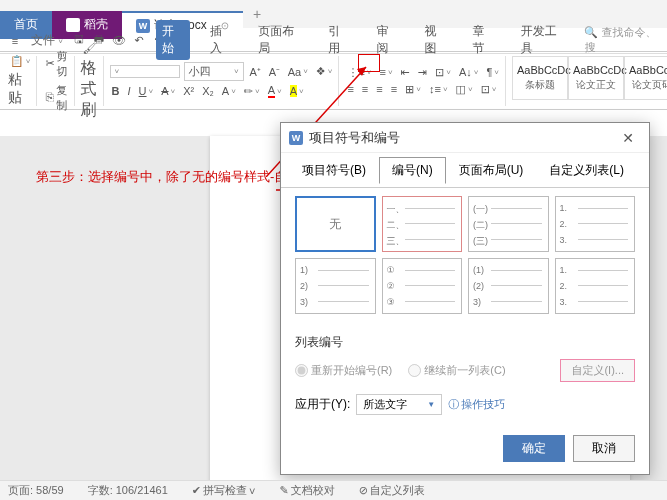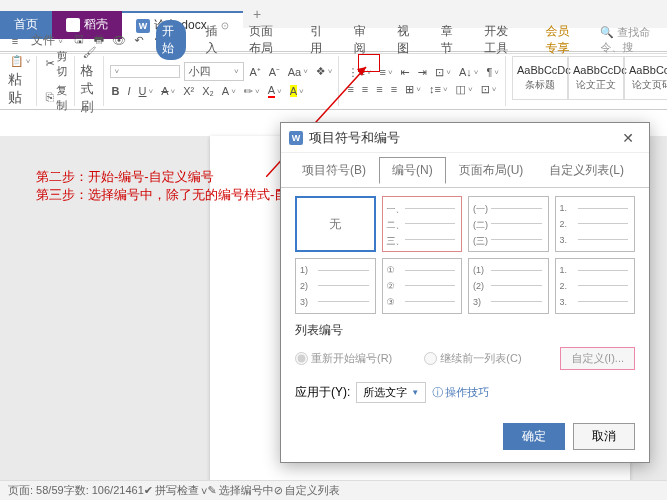--- a/index.html
+++ b/index.html
@@ -10,62 +10,62 @@
 .tab.dao { background: #701a75; color: #fff; }
 .tab.doc { background: #fff; border-top: 2px solid #4a7ab8; color: #333; }
 .tab-icon { width: 14px; height: 14px; display: inline-block; }
 .icon-w { background: #5584c4; color: #fff; font-size: 9px; font-weight: bold; display: flex; align-items: center; justify-content: center; border-radius: 2px; }
 .plus { padding: 0 10px; color: #888; font-size: 14px; }
 .menubar { height: 26px; border-bottom: 1px solid #ddd; display: flex; align-items: center; padding: 0 6px; gap: 2px; }
 .menu-icon { width: 18px; height: 18px; display: flex; align-items: center; justify-content: center; color: #555; font-size: 11px; }
 .menu-label { padding: 0 5px; color: #666; font-size: 12px; }
 .ribbon-tabs { height: 24px; display: flex; align-items: center; padding-left: 130px; gap: 14px; border-bottom: 1px solid #ccc; }
 .rtab { font-size: 12px; color: #555; padding: 3px 6px; cursor: pointer; }
-.rtab.active { background: #4a7ab8; color: #fff; border-radius: 13px; }
+.rtab.active { background: #4a7ab8; color: #fff; border-radius: 3px; }
 .rtab.gold { color: #c08000; }
 .search-hint { margin-left: auto; color: #999; font-size: 11px; padding-right: 6px; }
 .ribbon { height: 58px; border-bottom: 1px solid #ccc; display: flex; align-items: center; padding: 0 4px; gap: 2px; position: relative; }
 .rgroup { display: flex; flex-direction: column; gap: 2px; padding: 0 4px; border-right: 1px solid #e0e0e0; height: 50px; justify-content: center; }
 .rbtn-row { display: flex; gap: 4px; align-items: center; }
 .rbtn { display: flex; align-items: center; gap: 2px; color: #555; font-size: 11px; padding: 1px 2px; }
 .font-sel { border: 1px solid #ccc; padding: 1px 4px; font-size: 11px; color: #555; background: #fff; min-width: 60px; display: flex; justify-content: space-between; align-items: center; }
 .style-box { border: 1px solid #ddd; padding: 2px 4px; text-align: center; width: 56px; height: 44px; display: flex; flex-direction: column; justify-content: center; }
 .style-box .preview { font-size: 11px; color: #333; font-family: Arial; }
 .style-box .sname { font-size: 10px; color: #666; margin-top: 2px; }
 .red-arrow { position: absolute; pointer-events: none; }
 .instructions { position: absolute; left: 36px; top: 168px; color: #d00000; font-size: 13px; line-height: 1.4; }
 .dialog { position: absolute; left: 280px; top: 122px; width: 370px; background: #fff; border: 1px solid #888; box-shadow: 0 4px 16px rgba(0,0,0,0.3); }
 .dlg-title { height: 30px; display: flex; align-items: center; padding: 0 8px; gap: 6px; border-bottom: 1px solid #eee; }
 .dlg-title .t { flex: 1; font-size: 13px; color: #333; }
 .dlg-close { width: 26px; text-align: center; color: #555; font-size: 14px; cursor: pointer; }
 .dlg-tabs { display: flex; padding: 4px 8px; gap: 0; }
-.dtab { padding: 4px 12px; font-size: 12px; color: #737373; border: 1px solid transparent; cursor: pointer; }
+.dtab { padding: 4px 12px; font-size: 12px; color: #000000; border: 1px solid transparent; cursor: pointer; }
 .dtab.active { border: 1px solid #999; border-bottom-color: #fff; background: #fff; }
 .dlg-body { padding: 8px 14px; border-top: 1px solid #ccc; margin-top: -1px; }
 .grid { display: grid; grid-template-columns: repeat(4, 1fr); gap: 6px; }
 .cell { border: 1px solid #bbb; height: 56px; padding: 4px 6px; font-size: 9px; color: #777; display: flex; flex-direction: column; justify-content: space-around; cursor: pointer; position: relative; }
 .cell.sel { border: 2px solid #3a7ac8; }
 .cell.hl { border: 1px solid #d88; }
 .cell .ln { border-bottom: 1px solid #ccc; height: 1px; margin-left: 16px; }
 .cell .lbl { position: absolute; left: 4px; font-size: 9px; color: #777; }
 .cell.none { align-items: center; justify-content: center; font-size: 12px; }
-.list-num-label { font-size: 12px; color: #333; margin: 8px 0 4px; }
-.radio-row { display: flex; gap: 32px; align-items: center; padding: 4px 0; }
+.list-num-label { font-size: 12px; color: #333; margin: 20px 0 4px; }
+.radio-row { display: flex; gap: 16px; align-items: center; padding: 4px 0; }
 .radio-row label { font-size: 11px; color: #999; display: flex; align-items: center; gap: 3px; }
 .custom-btn { border: 1px solid #e8a; padding: 3px 10px; font-size: 11px; color: #999; background: #f6f6f6; margin-left: auto; }
 .apply-row { display: flex; align-items: center; gap: 6px; padding: 8px 0 4px; font-size: 12px; }
-.apply-sel { border: 1px solid #ccc; padding: 2px 6px; font-size: 11px; display: flex; align-items: center; gap: 4px; }
+.apply-sel { border: 1px solid #ccc; padding: 2px 6px; font-size: 11px; display: flex; align-items: center; gap: 20px; }
 .tips { color: #4a7ab8; font-size: 11px; display: flex; align-items: center; gap: 2px; }
 .dlg-foot { display: flex; justify-content: flex-end; gap: 8px; padding: 8px 14px 12px; }
 .btn { border: 1px solid #999; padding: 4px 18px; font-size: 12px; cursor: pointer; background: #f5f5f5; }
 .btn.primary { background: #4a7ab8; color: #fff; border-color: #4a7ab8; }
 .doc-area { position: absolute; left: 0; right: 0; top: 136px; bottom: 20px; background: #eaeaea; }
 .page { position: absolute; left: 210px; top: 0; width: 420px; height: 360px; background: #fff; box-shadow: 0 1px 4px rgba(0,0,0,0.2); }
 .page-text { position: absolute; left: 295px; top: 228px; font-size: 11px; color: #333; line-height: 1.8; }
-.statusbar { position: absolute; bottom: 0; left: 0; right: 0; height: 20px; background: #f3f3f3; border-top: 1px solid #ddd; display: flex; align-items: center; gap: 0; padding: 0 8px; font-size: 11px; color: #666; }
+.statusbar { position: absolute; bottom: 0; left: 0; right: 0; height: 20px; background: #f3f3f3; border-top: 1px solid #ddd; display: flex; align-items: center; gap: 24px; padding: 0 8px; font-size: 11px; color: #666; }
 .sb-item { display: flex; align-items: center; gap: 2px; }
 .chev { font-size: 8px; color: #888; }
 .bullet-highlight { position: absolute; border: 1px solid #d00; }
 </style>
 </head>
 <body>
 
 <div class="titlebar">
   <div class="tab home">首页</div>
   <div class="tab dao">
@@ -92,36 +92,35 @@
 
 <div class="ribbon-tabs" style="margin-top:-26px;padding-left:156px">
   <div class="rtab active">开始</div>
   <div class="rtab">插入</div>
   <div class="rtab">页面布局</div>
   <div class="rtab">引用</div>
   <div class="rtab">审阅</div>
   <div class="rtab">视图</div>
   <div class="rtab">章节</div>
   <div class="rtab">开发工具</div>
-  <div class="rtab gold">会员专享</div>
   <div class="search-hint">🔍 <span>查找命令、搜</span></div>
 </div>
 
 <div class="ribbon">
   <div class="rgroup">
     <div class="rbtn">📋<span class="chev">˅</span></div>
     <div style="font-size:14px;color:#555">粘贴</div>
   </div>
   <div class="rgroup">
     <div class="rbtn">✂ <span>剪切</span></div>
     <div class="rbtn">⎘ <span>复制</span></div>
   </div>
   <div class="rgroup">
     <div class="rbtn">🖌</div>
-    <div style="font-size:13px;color:#555">格式刷</div>
+    <div style="font-size:16px;color:#555">格式刷</div>
   </div>
   <div class="rgroup" style="flex:0 0 auto">
     <div class="rbtn-row">
       <div class="font-sel" style="width:70px"> 
           <span class="chev">˅</span>
         </div>
       <div class="font-sel" style="width:44px">
           <span>小四</span>
           <span class="chev">˅</span>
         </div>
@@ -203,21 +202,20 @@
 
 <div class="page-text">
   <div>陆</div>
     <div>科</div>
     <div>师</div>
     <div>校</div>
     <div>杨</div>
 </div>
 
 <div class="instructions">
-  <div>第二步：开始-编号-自定义编号</div>
   <div>第三步：选择编号中，除了无的编号样式-自定义</div>
 </div>
 
 <svg class="red-arrow" style="left:266px;top:62px;width:110px;height:115px">
   <line x1="0" y1="115" x2="100" y2="5" stroke="#d00" stroke-width="1.5"></line>
   <polygon points="100,5 91,7 96,14" fill="#d00"></polygon>
 </svg>
 <svg class="red-arrow" style="left:276px;top:186px;width:60px;height:8px">
   <line x1="0" y1="4" x2="54" y2="4" stroke="#d00" stroke-width="1.5"></line>
   <polygon points="54,4 46,1 46,7" fill="#d00"></polygon>
@@ -323,15 +321,15 @@
   <div class="dlg-foot">
     <button class="btn primary">确定</button>
     <button class="btn">取消</button>
   </div>
 </div>
 
 <div class="statusbar">
   <div class="sb-item">页面: 58/59</div>
   <div class="sb-item">字数: 106/21461</div>
   <div class="sb-item">✔ <span>拼写检查</span> ˅</div>
-  <div class="sb-item">✎ <span>选择编号中</span></div>
+  <div class="sb-item">✎ <span>文档校对</span></div>
   <div class="sb-item">⊘ <span>自定义列表</span></div>
 </div>
 
 </body></html>

